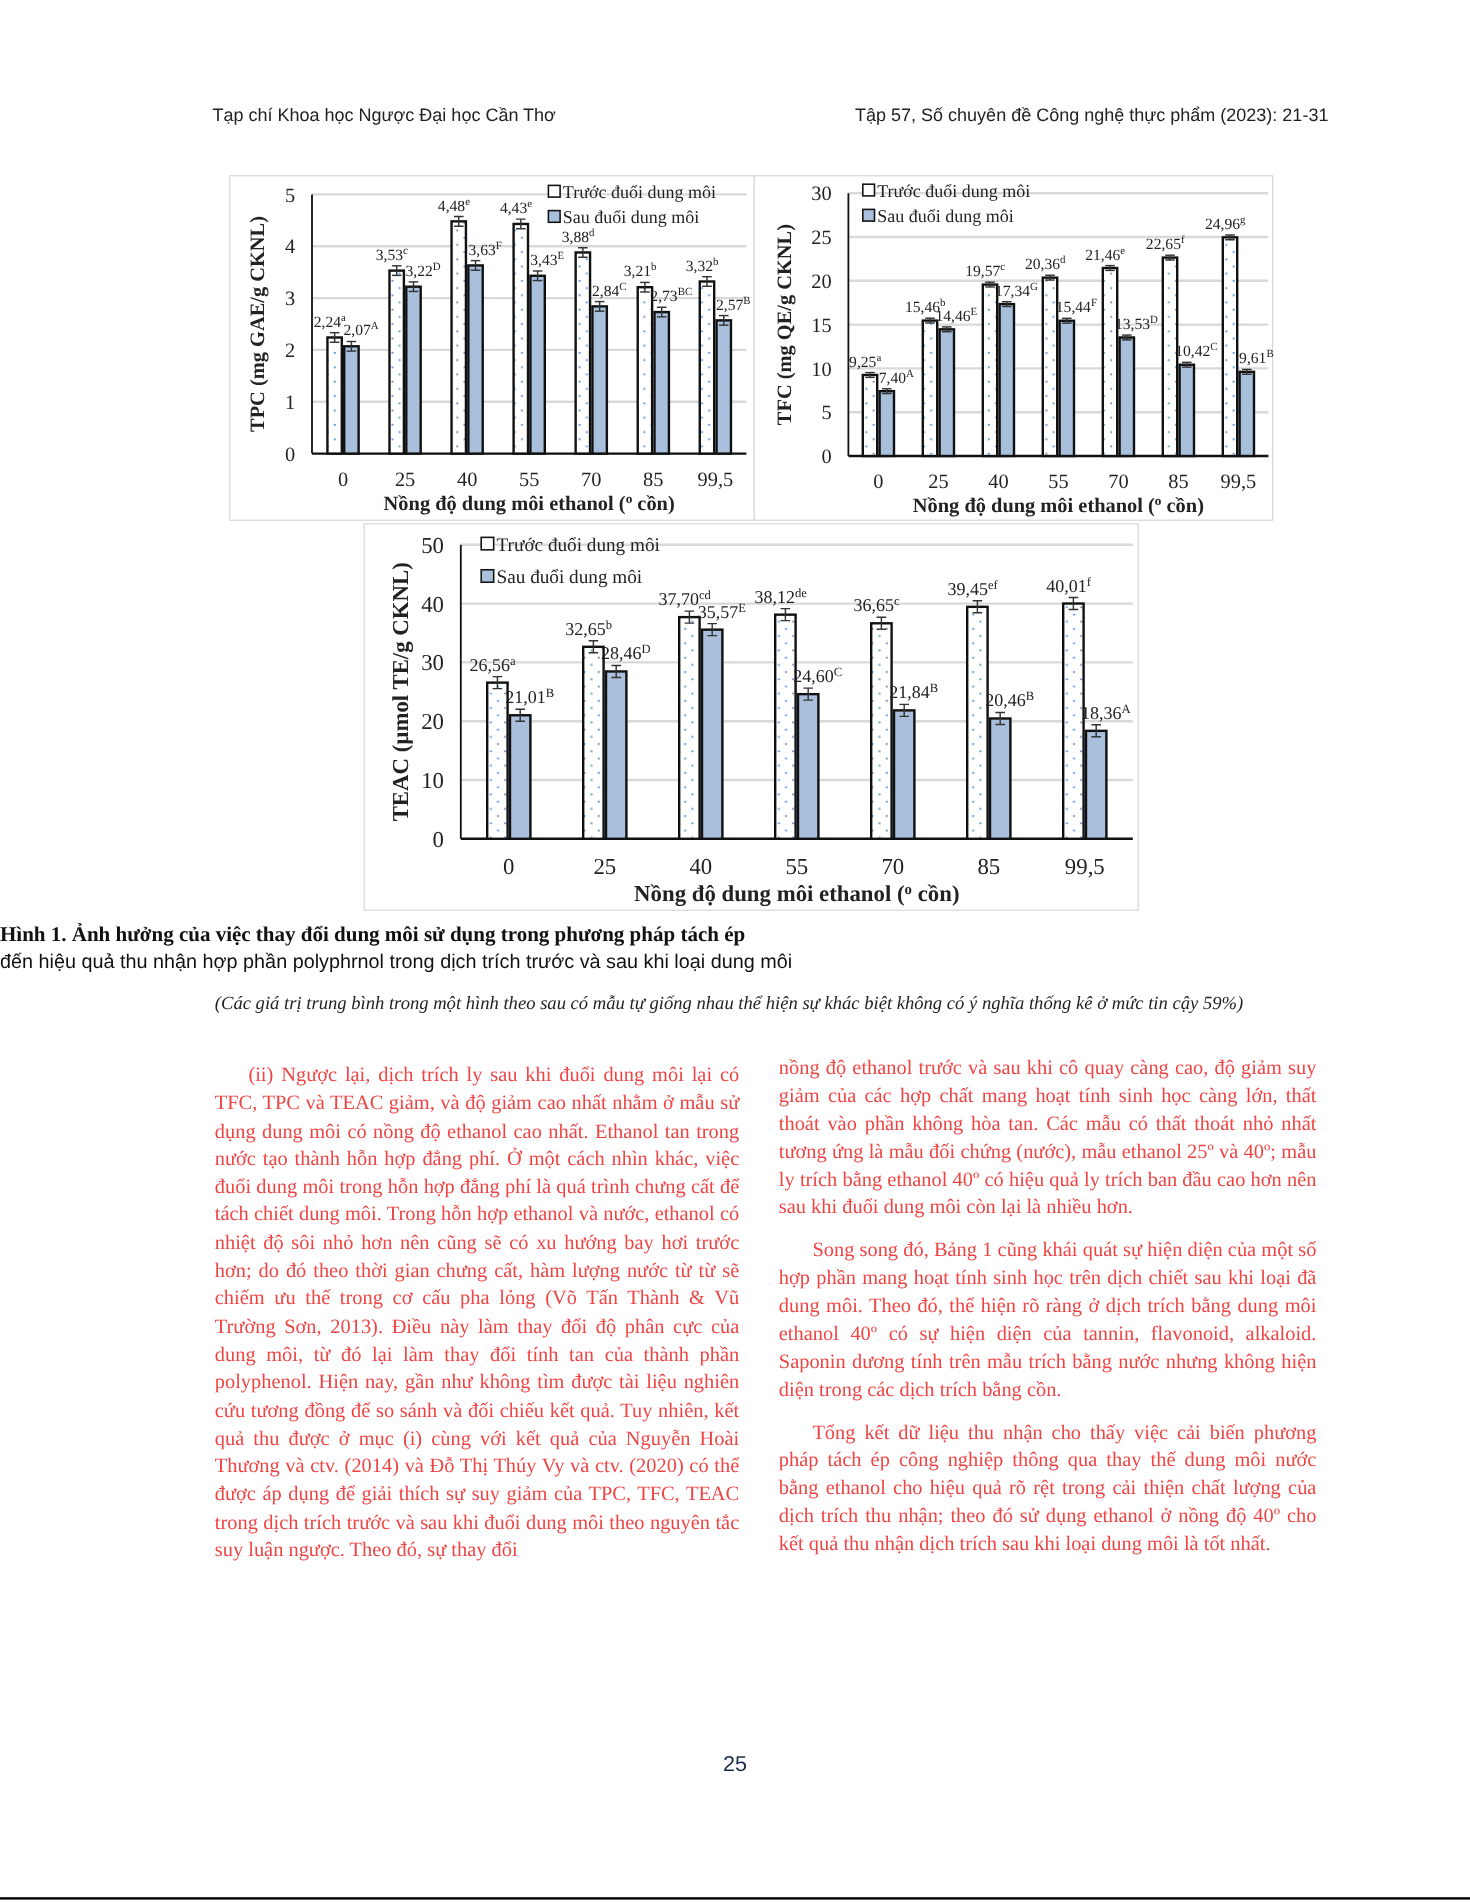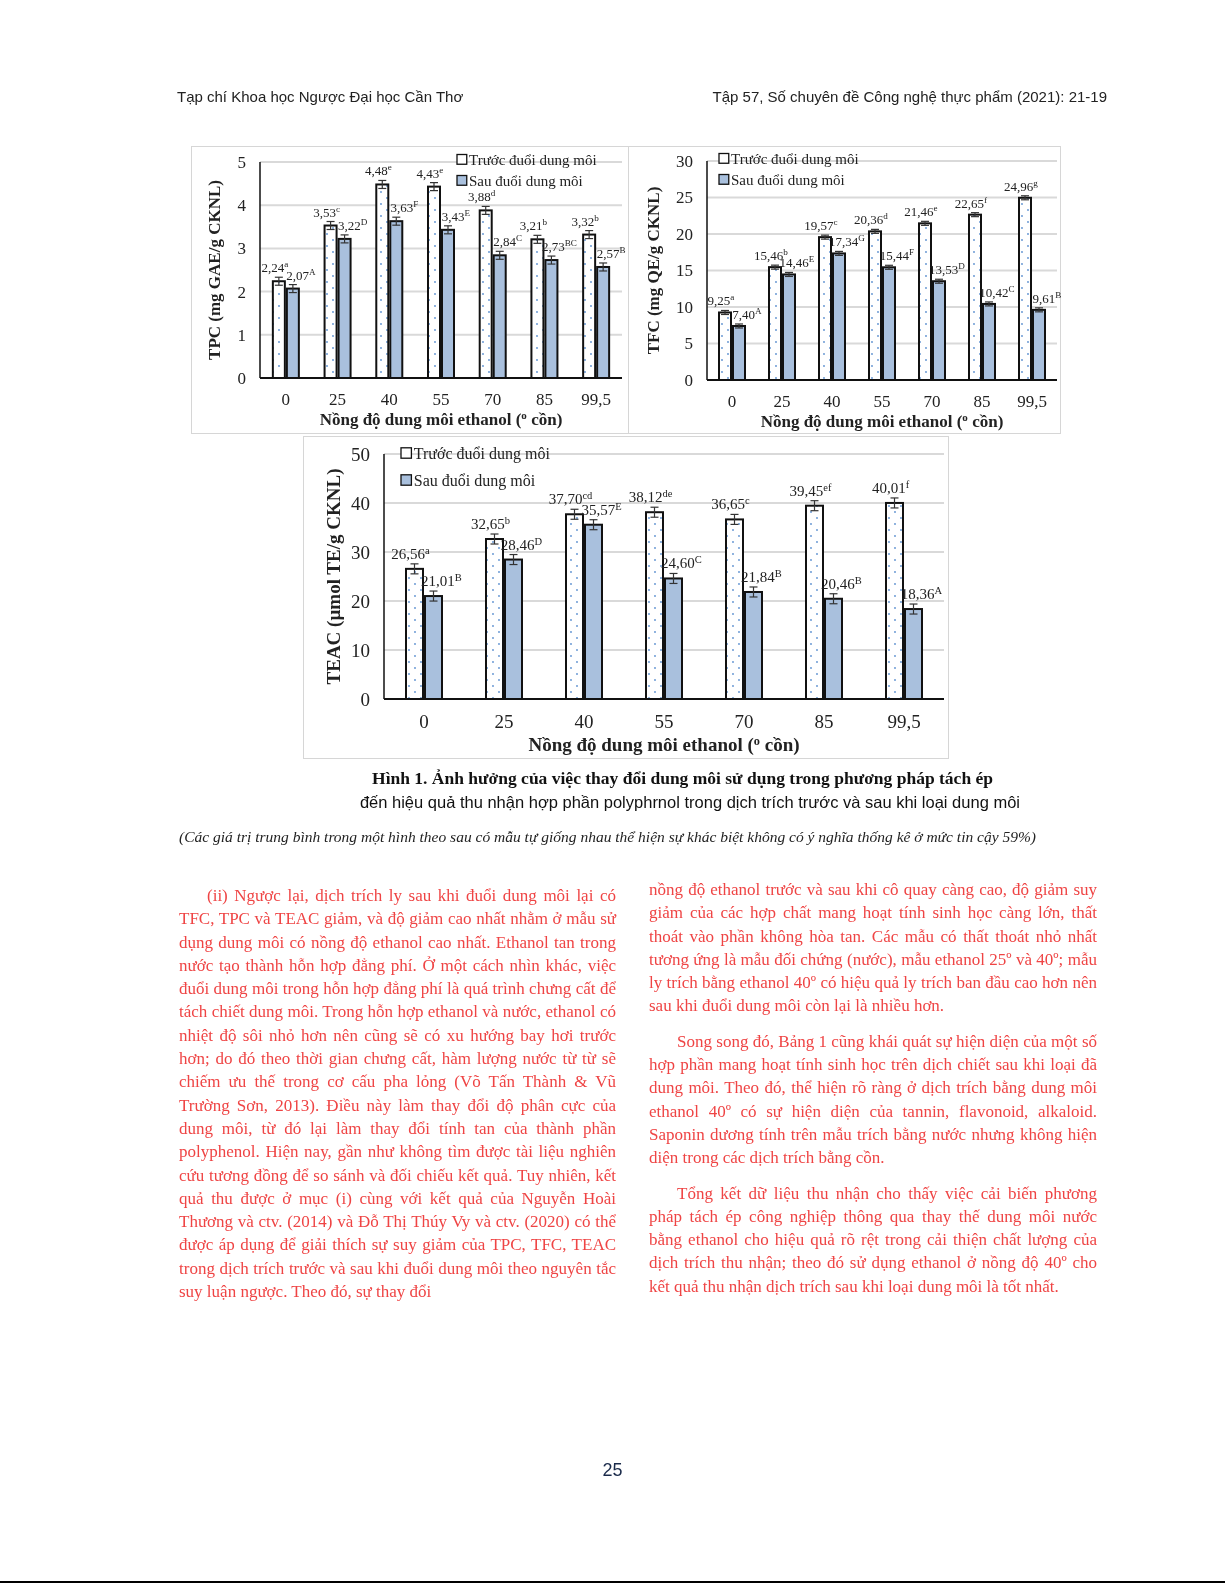--- a/index.html
+++ b/index.html
@@ -2,37 +2,37 @@
 <html><head>
 <meta charset="utf-8">
 <style>
   html,body{margin:0;padding:0;background:#fff;}
   body{width:1225px;height:1585px;position:relative;overflow:hidden;color:#111;}
   .hdr{position:absolute;top:88px;font-family:"Liberation Sans",sans-serif;font-size:15px;color:#222;}
   #hdr-left{left:177px;}
   #hdr-right{right:118px;}
   .chart{position:absolute;background:#fff;border:1px solid #d6d6d6;box-sizing:border-box;}
   .chart svg{position:absolute;left:0;top:0;}
-  .caption{position:absolute;left:0;width:993px;text-align:right;font-family:"Liberation Serif",serif;font-size:17.5px;}
+  .caption{position:absolute;left:0;width:993px;text-align:left;font-family:"Liberation Serif",serif;font-size:17.5px;}
   #cap1{top:768px;font-weight:bold;}
-  #cap2{top:793px;font-family:"Liberation Sans",sans-serif;font-size:16.5px;padding-left:27px;}
+  #cap2{top:793px;font-family:"Liberation Sans",sans-serif;font-size:16.5px;}
   .note{position:absolute;left:179px;top:826px;width:910px;font-family:"Liberation Serif",serif;font-style:italic;font-size:15.5px;line-height:22px;color:#222;}
   .col{position:absolute;font-family:"Liberation Serif",serif;font-size:17px;line-height:23.3px;text-align:justify;color:#ef4444;}
   #col-left{left:179px;top:884px;width:437px;}
   #col-right{left:649px;top:878px;width:448px;}
   .col p{margin:0 0 12px 0;}
   .indent{text-indent:28px;}
   .pnum{position:absolute;top:1460px;left:0;width:1225px;text-align:center;font-family:"Liberation Sans",sans-serif;font-size:18px;color:#1a2a4a;}
   .bottom-rule{position:absolute;left:0;top:1581px;width:1225px;height:2px;background:#000;}
 </style>
 </head>
 <body>
 
 <div id="hdr-left" class="hdr">Tạp chí Khoa học Ngược Đại học Cần Thơ</div>
-<div id="hdr-right" class="hdr">Tập 57, Số chuyên đề Công nghệ thực phẩm (2021): 21-19</div>
+<div id="hdr-right" class="hdr">Tập 57, Số chuyên đề Công nghệ thực phẩm (2023): 21-31</div>
 
 <div class="chart" id="chart-tpc" style="left:191px;top:146px;width:438px;height:288px;">
   <svg width="438" height="288">
       <defs>
         <pattern id="dots0" width="12" height="12" patternUnits="userSpaceOnUse">
           <rect x="0" y="0" width="12" height="12" fill="#ffffff"></rect>
           <circle cx="3" cy="3" r="0.9" fill="#5b8fd0"></circle>
           <circle cx="9" cy="9" r="0.9" fill="#5b8fd0"></circle>
         </pattern>
       </defs>

